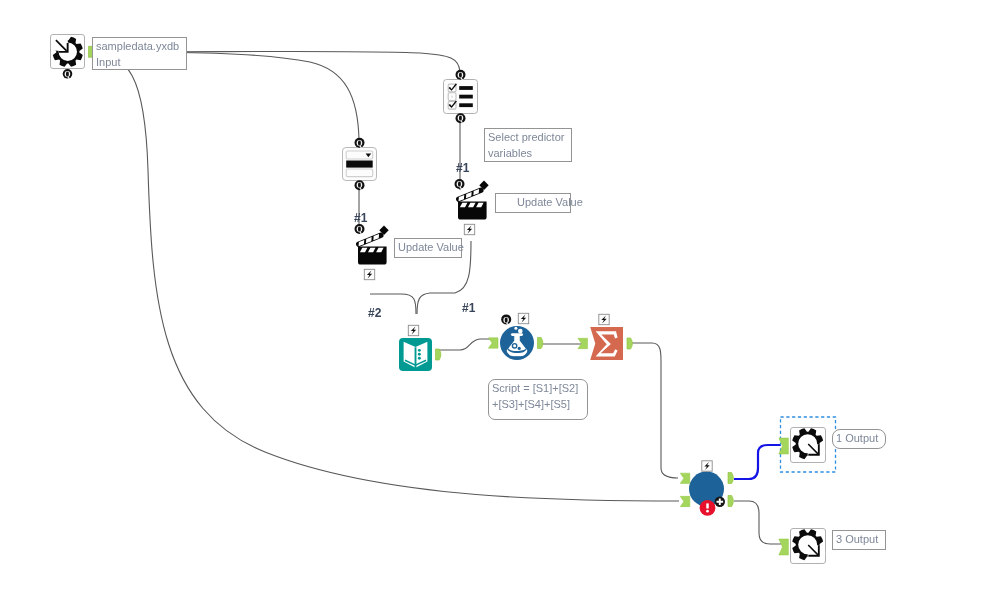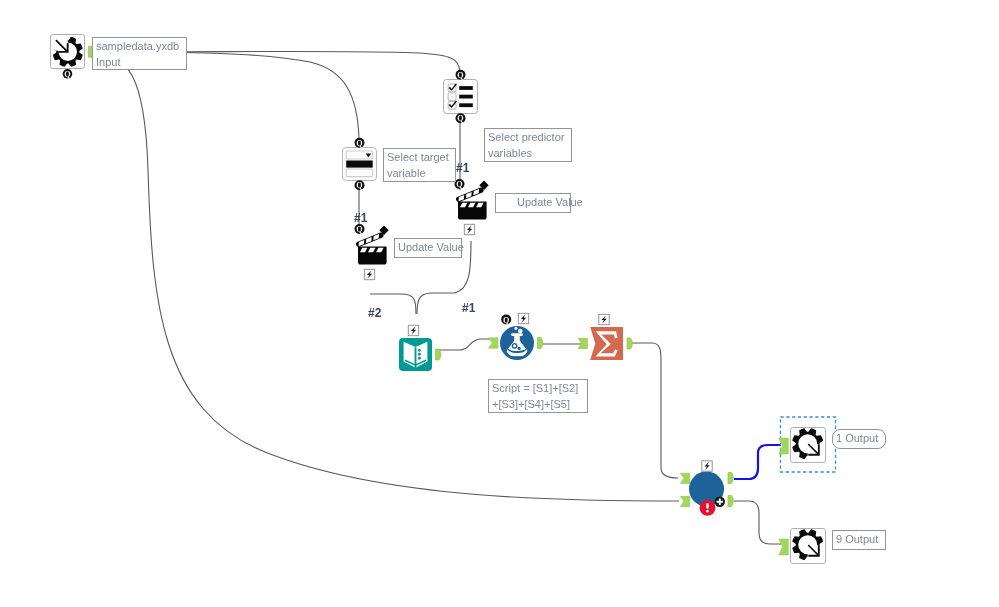--- a/index.html
+++ b/index.html
@@ -223,26 +223,24 @@
           <path d="M16.8,25.0 L16.8,26.8 L27.9,26.8 L27.9,15.7 L26.1,15.7 L26.1,25.0 Z" fill="#0b0b0b"></path>
         </g>
         <path d="M-11.2,11 L-1.6,11 L-1.6,27 L-11.2,27 L-7.552,19 Z" fill="#a4d65e" stroke="#93c43f" stroke-width="0.5"></path>
       </g>
     </svg>
   <div id="labels">
       <div class="lbl" style="left: 92px; top: 25px; width: 95px; height: 33px;">sampledata.yxdb
 Input</div>
       <div class="lbl" style="left: 484px; top: 69px; width: 88px; height: 34px; margin-top: 47px;">Select predictor
 variables</div>
-      <div class="lbl" style="left: 383px; top: 136px; width: 73px; height: 34px;">Select target
-variable</div>
       <div class="lbl" style="left: 495px; top: 181px; width: 76px; height: 20px; padding-left: 21px;">Update Value</div>
       <div class="lbl" style="left: 394px; top: 226px; width: 68px; height: 20px;">Update Value</div>
-      <div class="lbl" style="left: 488px; top: 367px; width: 100px; height: 34px;">Script = [S1]+[S2]
+      <div class="lbl" style="left: 488px; top: 367px; width: 100px; height: 41px; border-radius: 7px;">Script = [S1]+[S2]
 +[S3]+[S4]+[S5]</div>
       <div class="lbl" style="left: 832px; top: 417px; width: 54px; height: 20px; border-radius: 8px;">1 Output</div>
-      <div class="lbl" style="left: 832px; top: 518px; width: 54px; height: 20px;">9 Output</div>
+      <div class="lbl" style="left: 832px; top: 518px; width: 54px; height: 20px;">3 Output</div>
       <div class="anno" style="left: 456px; top: 150px;">#1</div>
       <div class="anno" style="left: 354px; top: 200px;">#1</div>
       <div class="anno" style="left: 368px; top: 295px;">#2</div>
       <div class="anno" style="left: 462px; top: 290px;">#1</div>
     </div>
 </div>
 
 </body></html>

